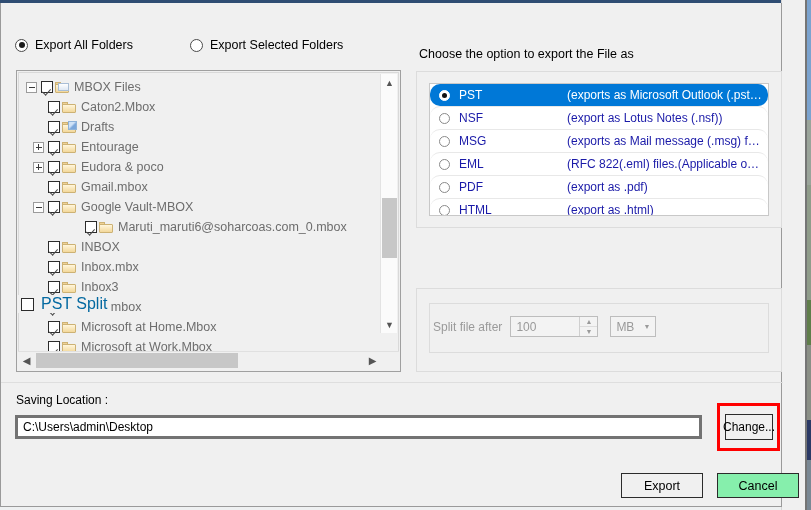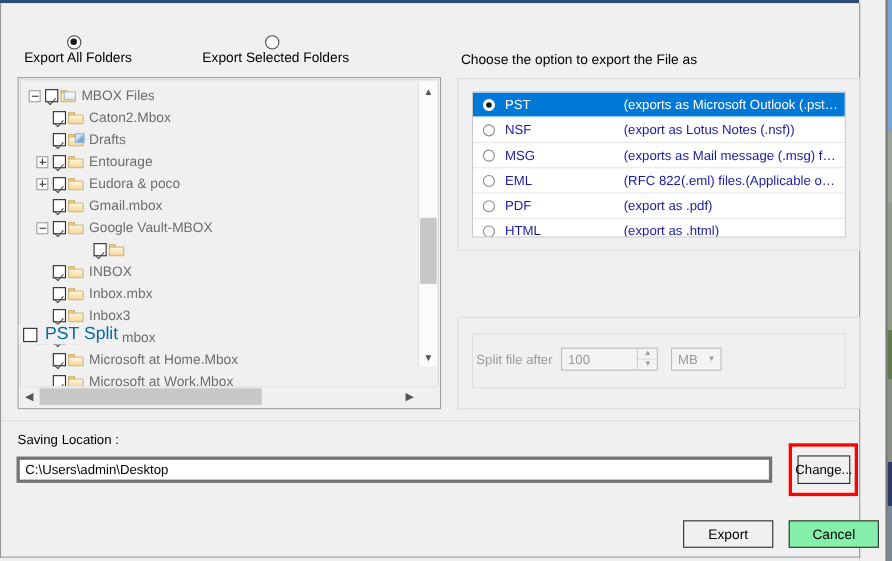--- a/index.html
+++ b/index.html
@@ -24,21 +24,21 @@
     background:#f0f0f0;border:1px solid #9a9a9a;border-top:none;box-sizing:border-box;
   }
   #titlebar{
     height:25px;background:#ffffff;border-bottom:1px solid #cfcfcf;
     display:flex;align-items:center;padding-left:9px;box-sizing:border-box;
   }
   #titlebar .t{font-size:12.5px;color:#000;letter-spacing:.1px;}
 
   
   #radio-row{position:absolute;left:0;top:26px;width:100%;height:32px;display:flex;align-items:center;}
-  .radio-opt{display:flex;align-items:center;cursor:default;flex-direction:column;}
+  .radio-opt{display:flex;align-items:center;cursor:default;}
   .radio-opt.first{margin-left:14px;}
   .radio-opt.second{margin-left:57px;}
   .rb{width:13px;height:13px;border:1px solid #4a4a4a;border-radius:50%;background:#fff;
       box-sizing:border-box;display:inline-block;position:relative;flex:none;}
   .rb.on::after{content:"";position:absolute;left:2.5px;top:2.5px;width:6px;height:6px;border-radius:50%;background:#1b1b1b;}
   .rb-label{margin-left:7px;font-size:12.5px;color:#000;}
 
   
   #tree-panel{
     position:absolute;left:15px;top:67px;width:385px;height:302px;
@@ -79,21 +79,21 @@
   #tree-hsb .la{position:absolute;left:0;top:0;width:17px;height:17px;display:flex;align-items:center;justify-content:center;color:#555;font-size:10px;}
   #tree-hsb .ra{position:absolute;right:18px;top:0;width:17px;height:17px;display:flex;align-items:center;justify-content:center;color:#555;font-size:10px;}
   #tree-hthumb{position:absolute;left:18px;top:1px;height:15px;width:202px;background:#c7c7c7;}
 
   
   #right-head{position:absolute;left:418px;top:44px;font-size:12.5px;color:#000;}
   #fmt-group{position:absolute;left:415px;top:68px;width:366px;height:157px;
      background:#f0f0f0;border:1px solid #dcdcdc;box-sizing:border-box;}
   #fmt-list{position:absolute;left:12px;top:11px;width:340px;height:133px;
      background:#fff;border:1px solid #c8c8c8;box-sizing:border-box;overflow:hidden;}
-  .fmt-row{height:22px;display:flex;align-items:center;font-size:12px;color:#1a1aa8;}
+  .fmt-row{height:22px;display:flex;align-items:center;font-size:12px;color:#1a1aa8;border-radius:10px;}
   .fmt-row+.fmt-row{border-top:1px solid #e8e8e8;}
   .fmt-row.sel{background:#0078d7;color:#fff;}
   .fmt-rb{width:11px;height:11px;border:1px solid #8a8a8a;border-radius:50%;background:#fff;
      box-sizing:border-box;margin-left:9px;margin-right:9px;flex:none;position:relative;}
   .fmt-row.sel .fmt-rb{border-color:#fff;}
   .fmt-rb.on::after{content:"";position:absolute;left:2px;top:2px;width:5px;height:5px;border-radius:50%;background:#111;}
   .fmt-name{width:108px;flex:none;}
   .fmt-desc{white-space:nowrap;overflow:hidden;text-overflow:ellipsis;padding-right:6px;flex:1;}
 
   
@@ -221,20 +221,21 @@
               <span class="fbody"></span>
             </span>
             <span class="tlabel">Google Vault-MBOX</span>
           </div>
           <div class="tnode ind2" style="padding-left: 66px;">
             <span class="cb ck"></span>
             <span class="ficon">
               <span class="ftab"></span>
               <span class="fbody"></span>
             </span>
+            <span class="tlabel">Maruti_maruti6@soharcoas.com_0.mbox</span>
           </div>
           <div class="tnode ind1b" style="padding-left: 29px;">
             <span class="cb ck"></span>
             <span class="ficon">
               <span class="ftab"></span>
               <span class="fbody"></span>
             </span>
             <span class="tlabel">INBOX</span>
           </div>
           <div class="tnode ind1b" style="padding-left: 29px;">

